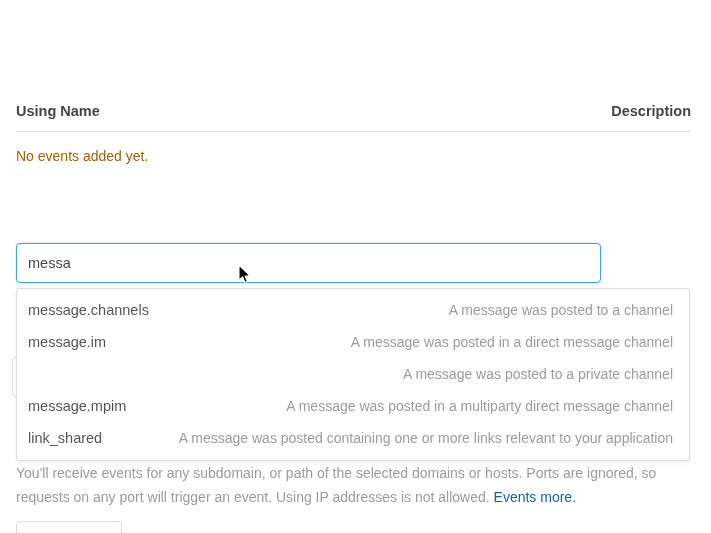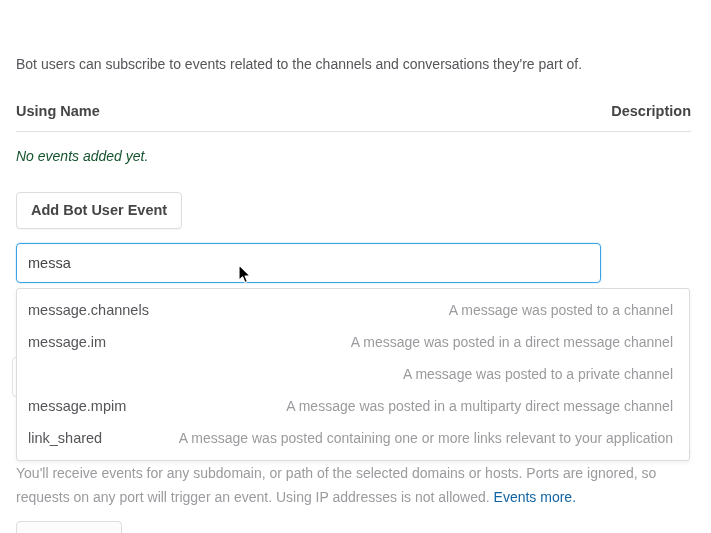--- a/index.html
+++ b/index.html
@@ -68,22 +68,21 @@
   .col-event-name {
     width: 405px;
     flex: none;
   }
   .col-description {
     flex: 1;
     text-align: right;
   }
   .empty-row {
     font-size: 14px;
-    font-style: italic;
-    color: #14532d;
+    color: #a16207;
     padding-top: 14px;
     line-height: 20px;
   }
 
   
   .btn-secondary {
     position: absolute;
     left: 16px;
     top: 192px;
     display: inline-block;
@@ -239,31 +238,29 @@
     height: 21px;
     z-index: 60;
     pointer-events: none;
   }
 </style>
 </head>
 <body>
 
 <div class="page">
 
-  <p class="page-subtitle">Bot users can subscribe to events related to the channels and conversations they're part of.</p>
 
   <div class="events-table">
     <div class="events-table-head">
       <div class="col-event-name">Using Name</div>
       <div class="col-description">Description</div>
     </div>
     <div class="empty-row">No events added yet.</div>
   </div>
 
-  <button class="btn-secondary">Add Bot User Event</button>
 
   <div class="behind-field"></div>
 
   <div class="combobox">
     <input class="combobox-input" type="text" spellcheck="false" placeholder="Find events by name or description" value="messa" style="">
     <div class="typed-overlay"><span class="squiggle">messa</span></div>
   </div>
 
   <div class="combobox-menu">
     <div class="menu-option">

